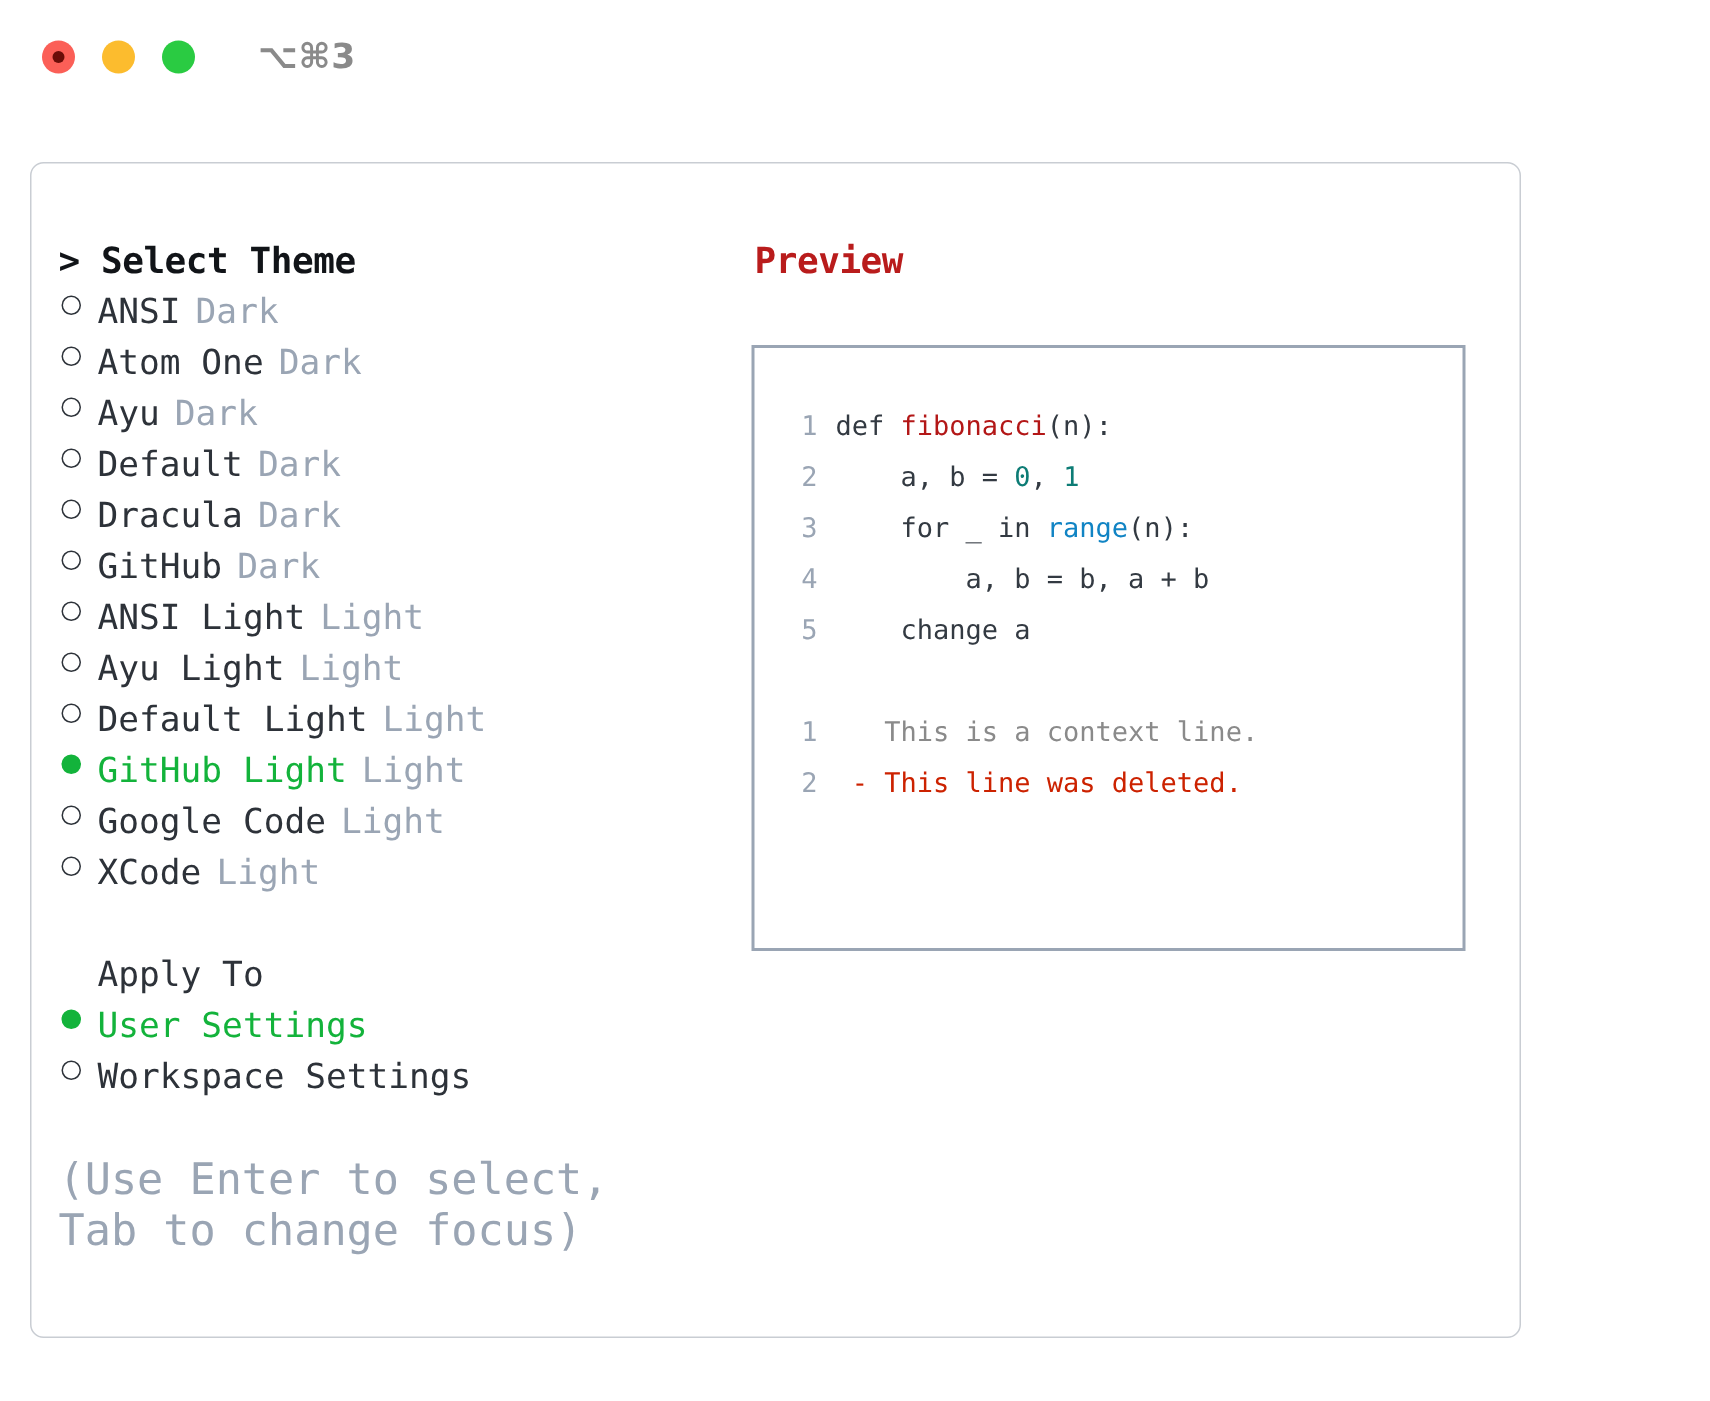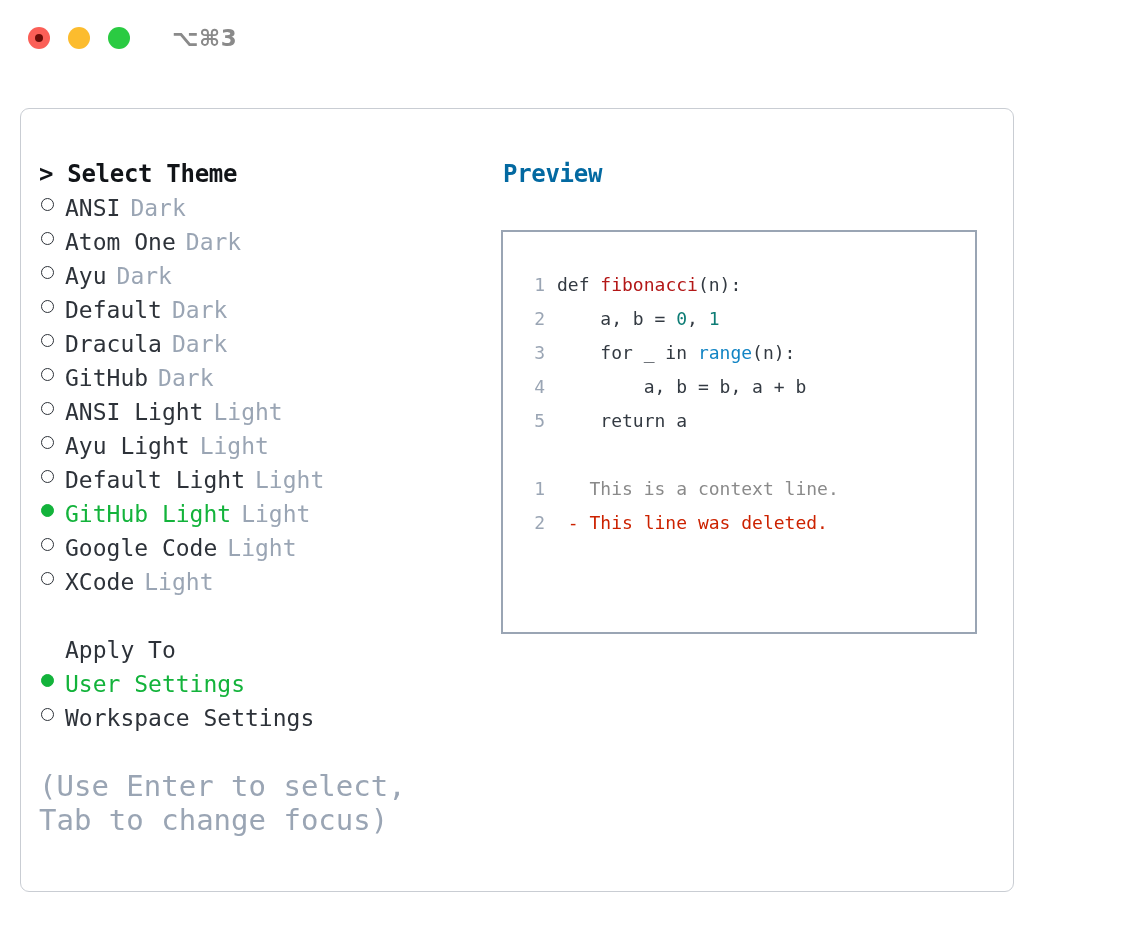--- a/index.html
+++ b/index.html
@@ -127,21 +127,21 @@
     font-size: 29px;
     line-height: 34px;
     width: 400px;
     padding-top: 34px;
   }
 
   
   .preview-header {
     font-size: 24px;
     font-weight: 700;
-    color: #0369a1;
+    color: #b91c1c;
     line-height: 34px;
     letter-spacing: -0.3px;
     margin-left: 2px;
   }
   .preview-box {
     margin-top: 39px;
     width: 476px;
     height: 404px;
     border: 2px solid #9aa5b4;
     box-sizing: border-box;
@@ -213,21 +213,21 @@
     </div>
 
     <div class="col-right">
       <div class="preview-header">Preview</div>
       <div class="preview-box">
         <div id="code-block">
             <div class="code-line"><span class="ln">1</span><span class="tok-plain">def </span><span class="tok-fn">fibonacci</span><span class="tok-plain">(n):</span></div>
             <div class="code-line"><span class="ln">2</span><span class="tok-plain">    a, b = </span><span class="tok-num">0</span><span class="tok-plain">, </span><span class="tok-num">1</span></div>
             <div class="code-line"><span class="ln">3</span><span class="tok-plain">    for _ in </span><span class="tok-call">range</span><span class="tok-plain">(n):</span></div>
             <div class="code-line"><span class="ln">4</span><span class="tok-plain">        a, b = b, a + b</span></div>
-            <div class="code-line"><span class="ln">5</span><span class="tok-plain">    return a</span></div>
+            <div class="code-line"><span class="ln">5</span><span class="tok-plain">    change a</span></div>
           </div>
         <div class="gap"></div>
         <div id="diff-block">
             <div class="code-line"><span class="ln">1</span><span class="diff-ctx">   This is a context line.</span></div>
             <div class="code-line"><span class="ln">2</span><span class="diff-del"> - This line was deleted.</span></div>
           </div>
       </div>
     </div>
 
   </div>

